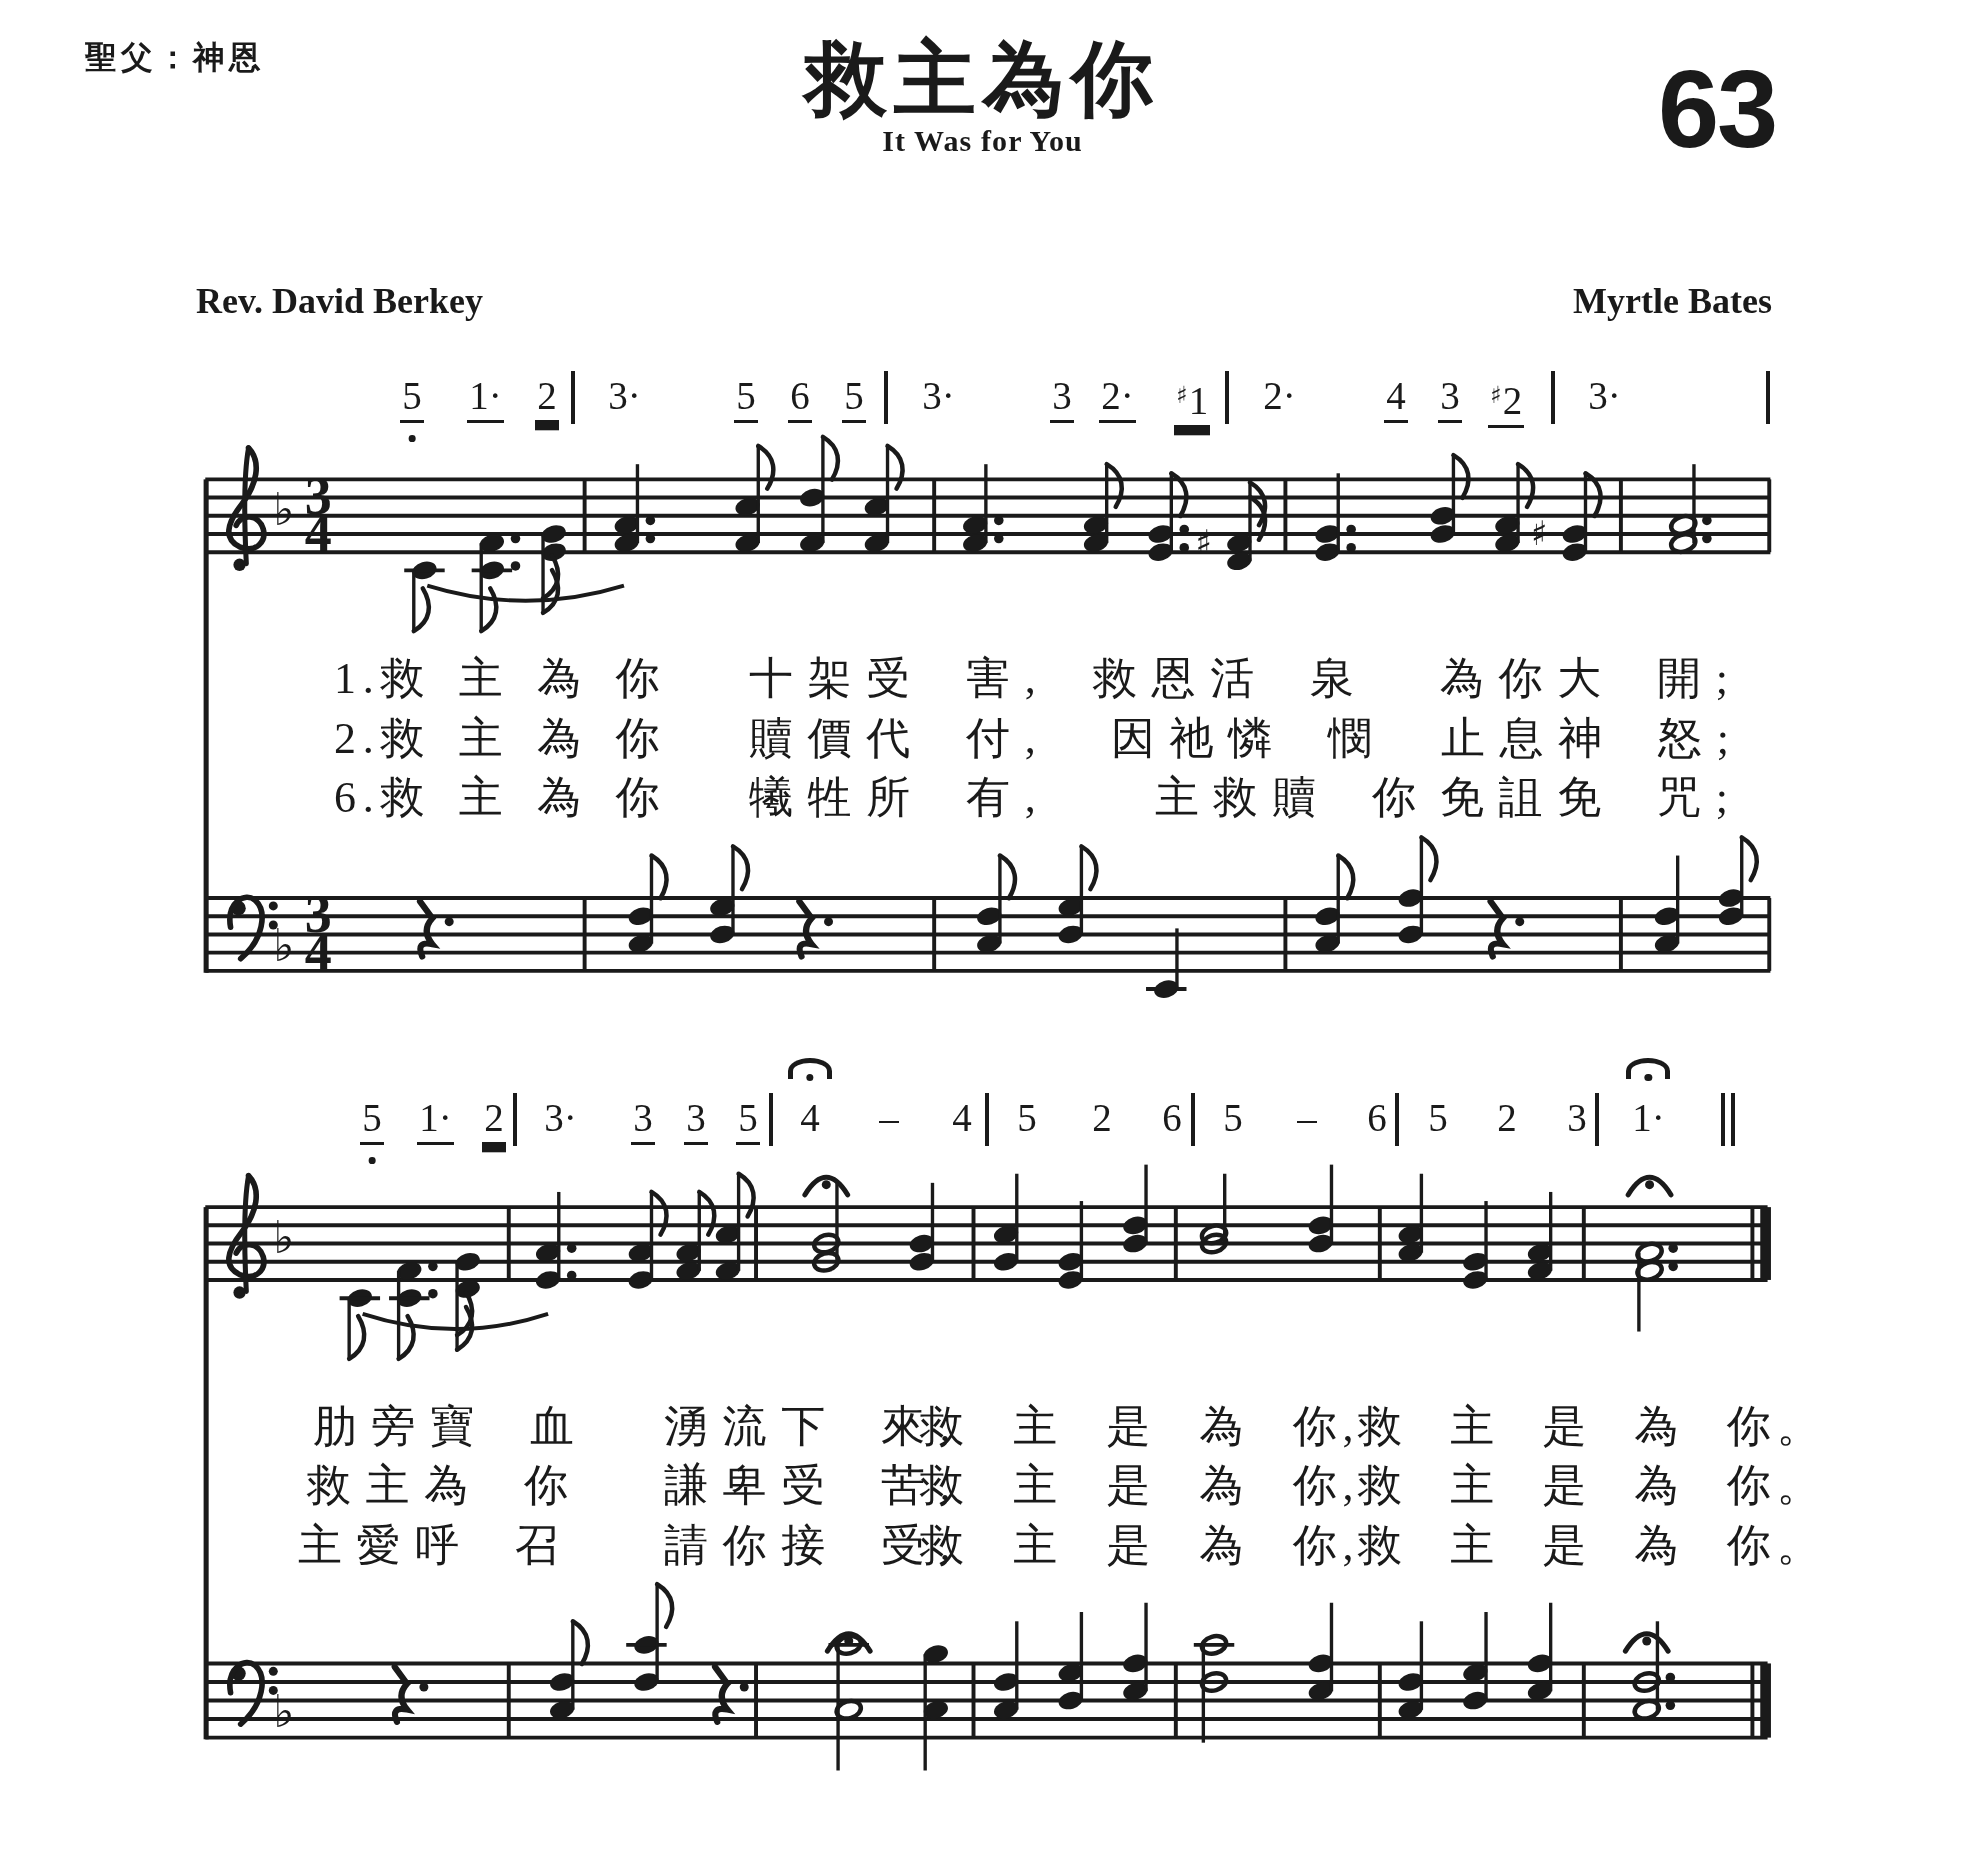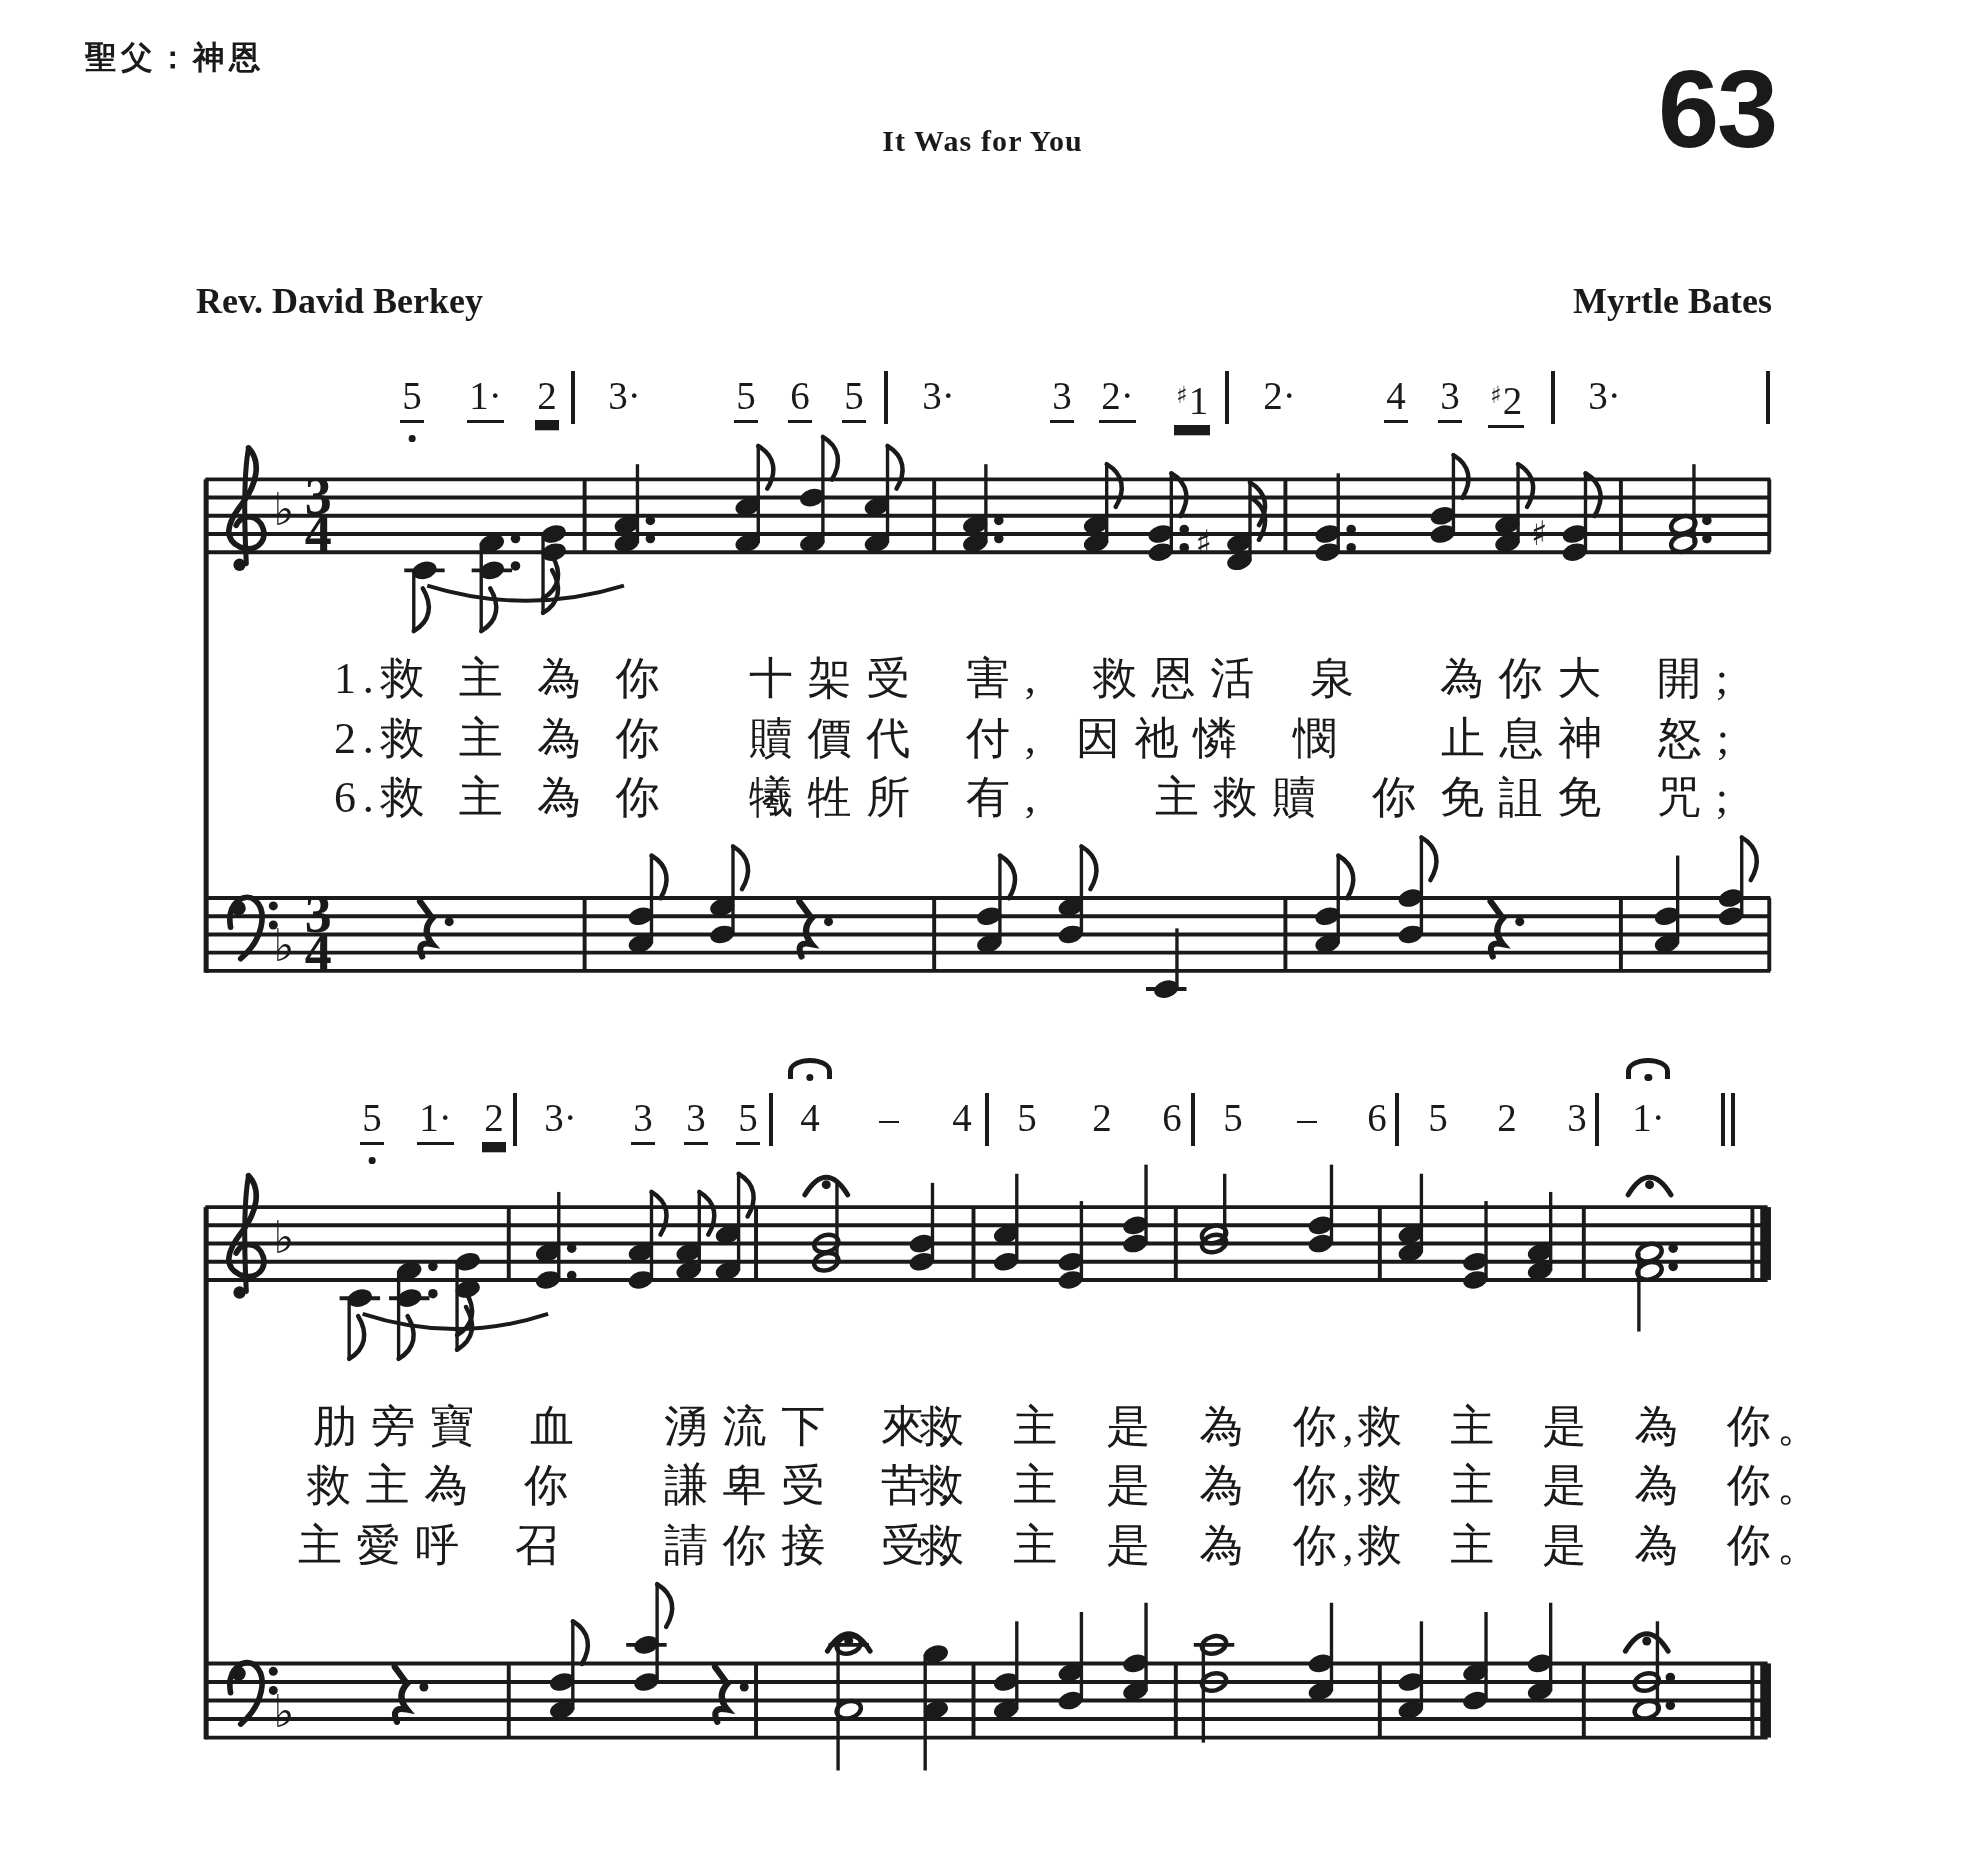--- a/index.html
+++ b/index.html
@@ -39,20 +39,21 @@
   .lyr{position:absolute;font-size:44px;line-height:53px;white-space:nowrap}
 
   #score{position:absolute;left:0;top:0;pointer-events:none}
 </style>
 </head>
 <body>
 
 <div class="page">
 
   <div class="category">聖父：神恩</div>
+  <div class="title">救主為你</div>
   <div class="subtitle">It Was for You</div>
   <div class="number">63</div>
   <div class="credit left">Rev. David Berkey</div>
   <div class="credit right">Myrtle Bates</div>
 
   <svg id="score" width="1965" height="1868" viewBox="0 0 3496 3324">
       <rect x="362" y="853" width="9" height="878" fill="#1a1a1a"></rect>
       <rect x="362" y="2148" width="9" height="947" fill="#1a1a1a"></rect>
       <g>
         <line x1="365" y1="853" x2="3150" y2="853" stroke="#1a1a1a" stroke-width="7"></line>
@@ -444,21 +445,21 @@
     </div>
 
   <div>
     <span class="lyr" style="top:652px;left:334px;letter-spacing:6.7px;word-spacing:10px">1.救 主 為 你</span>
     <span class="lyr" style="top:652px;left:749px;letter-spacing:14.6px;word-spacing:15.7px">十架受 害,</span>
     <span class="lyr" style="top:652px;left:1093px;letter-spacing:14.6px;word-spacing:15.7px">救恩活 泉</span>
     <span class="lyr" style="top:652px;left:1440px;letter-spacing:14.6px;word-spacing:15.7px">為你大 開;</span>
 
     <span class="lyr" style="top:712px;left:334px;letter-spacing:6.7px;word-spacing:10px">2.救 主 為 你</span>
     <span class="lyr" style="top:712px;left:749px;letter-spacing:14.6px;word-spacing:15.7px">贖價代 付,</span>
-    <span class="lyr" style="top:712px;left:1076px;letter-spacing:14.6px;word-spacing:15.7px">因祂憐 憫</span>
+    <span class="lyr" style="top:712px;left:1111px;letter-spacing:14.6px;word-spacing:15.7px">因祂憐 憫</span>
     <span class="lyr" style="top:712px;left:1441px;letter-spacing:14.6px;word-spacing:15.7px">止息神 怒;</span>
 
     <span class="lyr" style="top:771px;left:334px;letter-spacing:6.7px;word-spacing:10px">6.救 主 為 你</span>
     <span class="lyr" style="top:771px;left:749px;letter-spacing:14.6px;word-spacing:15.7px">犧牲所 有,</span>
     <span class="lyr" style="top:771px;left:1155px;letter-spacing:14.6px;word-spacing:15.7px">主救贖 你</span>
     <span class="lyr" style="top:771px;left:1440px;letter-spacing:14.6px;word-spacing:15.7px">免詛免 咒;</span>
   </div>
 
   <div>
     <span class="lyr" style="top:1400px;left:313px;letter-spacing:14.6px;word-spacing:15.7px">肋旁寶 血</span>

